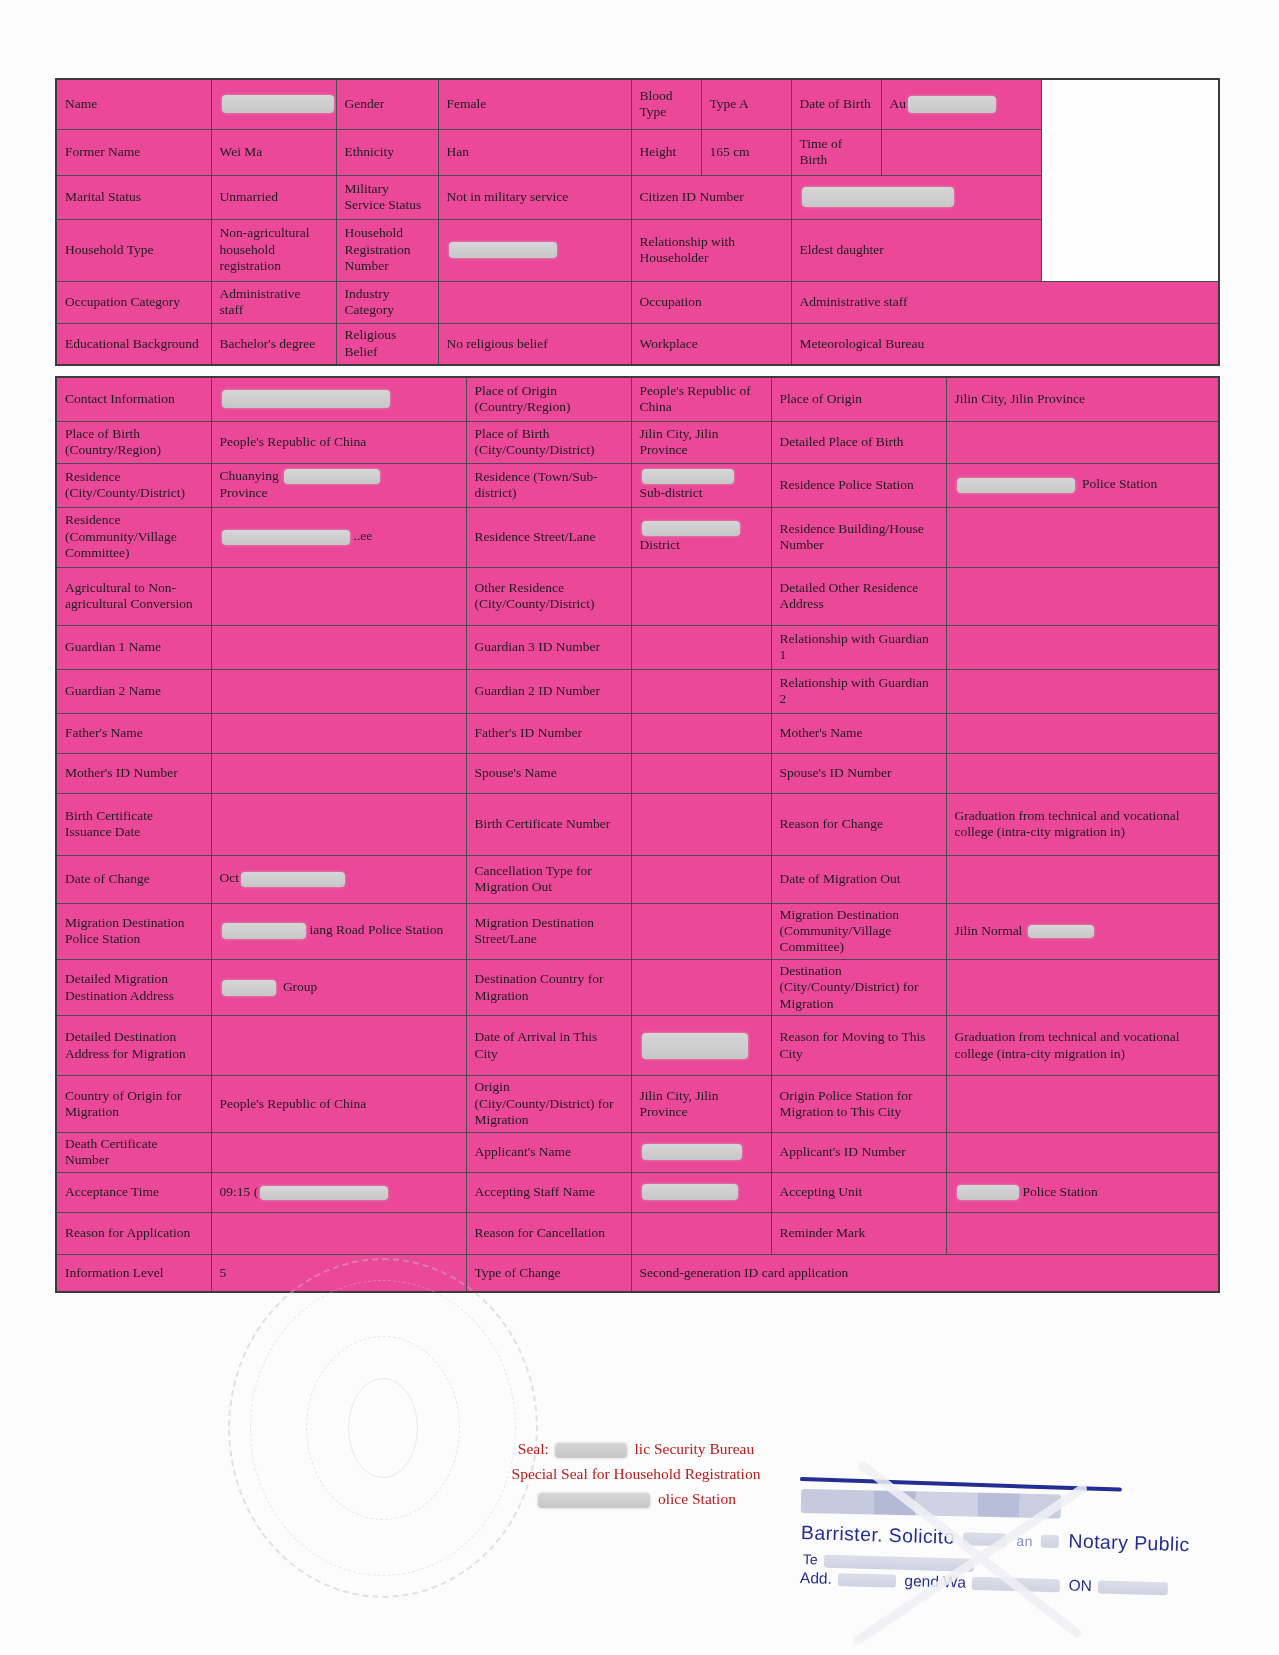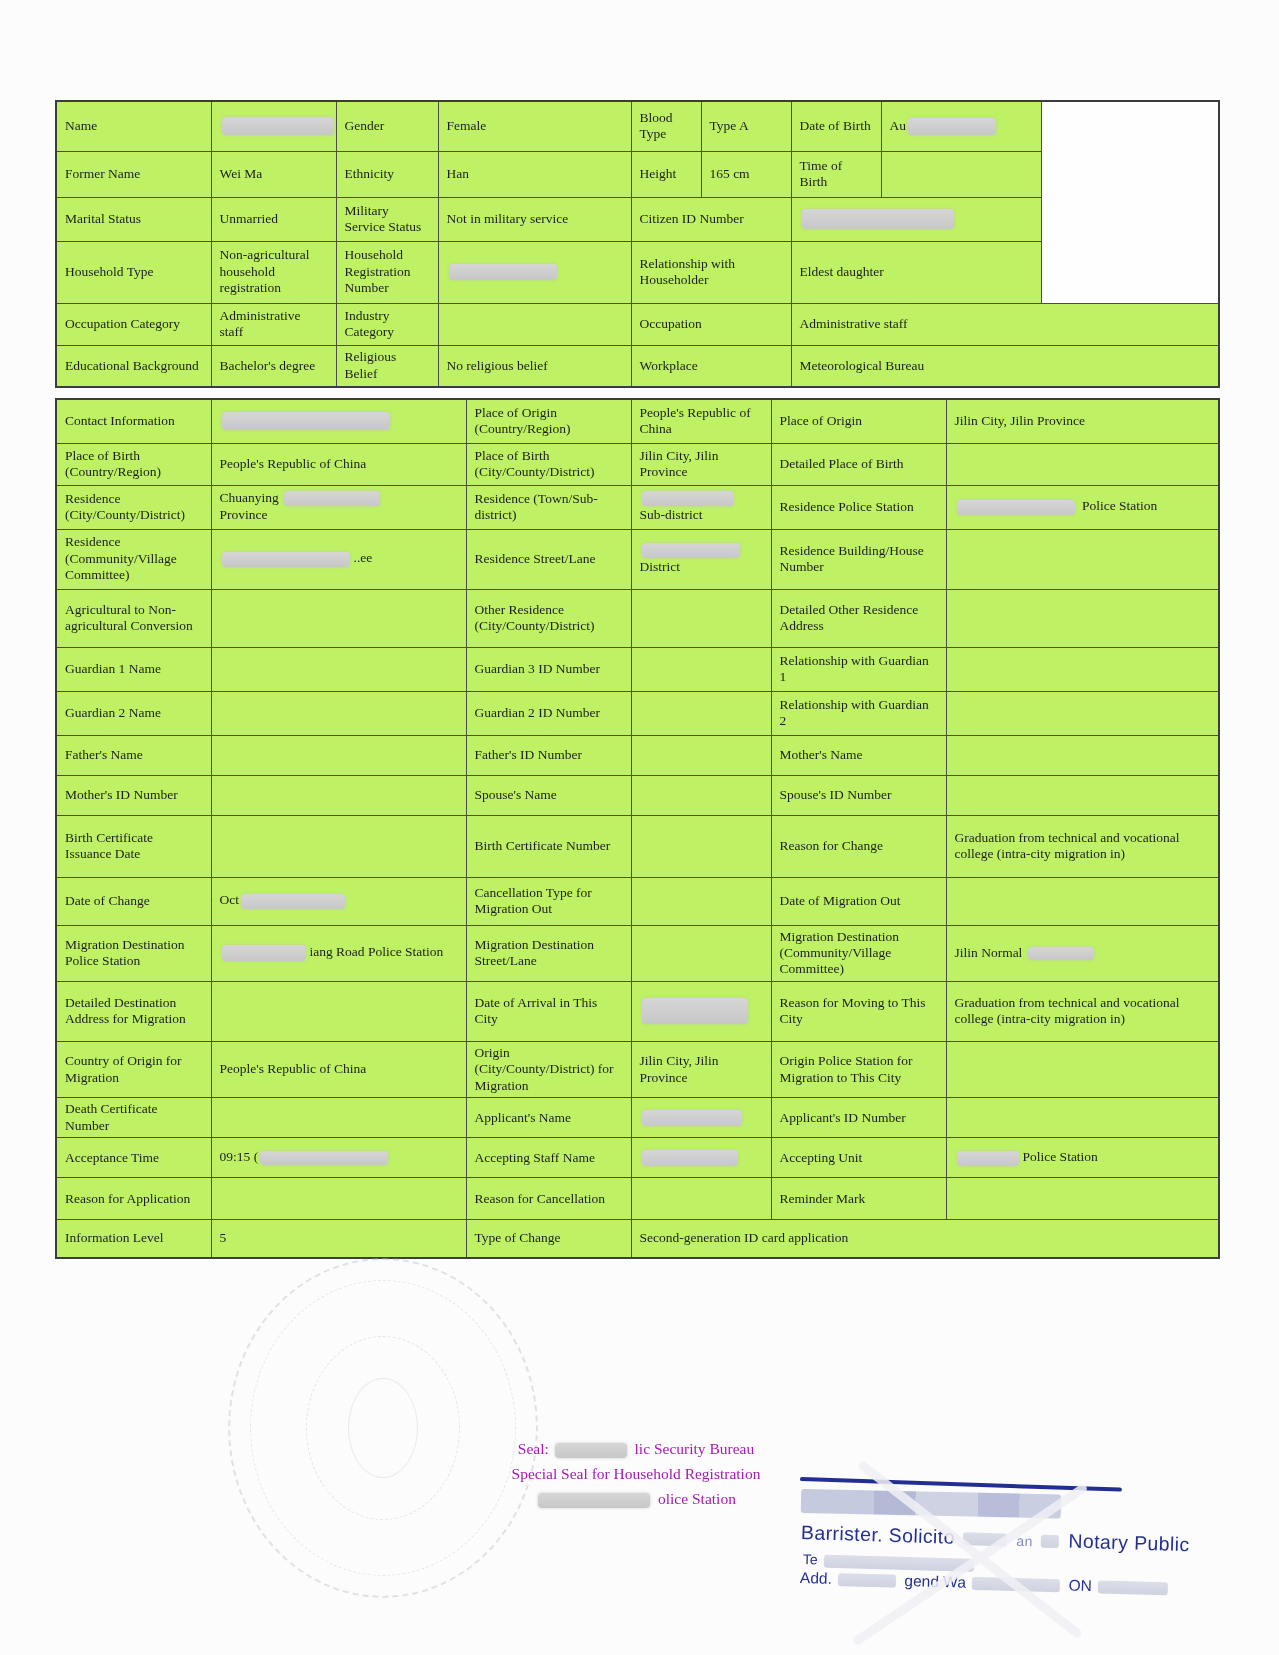--- a/index.html
+++ b/index.html
@@ -6,22 +6,21 @@
   body{
     width:1279px;height:1655px;position:relative;overflow:hidden;
     background:#fcfcfc;
     font-family:"Liberation Serif", serif;
   }
   .sheet{position:absolute;inset:0;}
   
   table.tbl{
     border-collapse:collapse;table-layout:fixed;width:1163px;
     position:absolute;left:55px;
-    background:#bef264;
-    margin-top:22px;
+    background:#ec4899;
   }
   table.tbl.top{top:78px;}
   table.tbl.main{top:376px;}
   .tbl td{
     border:1px solid #4c4c4c;
     padding:3px 8px;
     font-size:13.5px;line-height:1.22;color:#1d1d1d;
     vertical-align:middle;
     overflow:hidden;
   }
@@ -34,21 +33,21 @@
     border-radius:4px;margin:1px 4px 1px 2px;
     box-shadow:0 0 3px rgba(190,190,190,.8);
   }
   .redact.light{
     background:linear-gradient(180deg,#dcdee8,#cfd2e0);
     box-shadow:none;border-radius:3px;
   }
   
   .seal-text{
     position:absolute;left:436px;top:1436px;width:400px;
-    text-align:center;font-size:15.5px;color:#a21caf;line-height:1.62;
+    text-align:center;font-size:15.5px;color:#b91c1c;line-height:1.62;
   }
   .seal-text .redact{height:15px;}
   
   .notary-seal{position:absolute;left:228px;top:1258px;width:310px;height:340px;opacity:.45;pointer-events:none;}
   .notary-seal .ring{position:absolute;border-radius:50%;}
   .ring.r1{inset:0;border:2px dashed #c2c2c2;}
   .ring.r2{inset:22px;border:1px dashed #cacaca;}
   .ring.r3{inset:78px;border:1.5px dashed #c6c6c6;}
   .ring.r4{inset:120px;border:1px solid #d2d2d2;}
   
@@ -258,20 +257,28 @@
           <td class="val"></td>
         </tr>
         <tr style="height: 56px;">
           <td class="lab"><span>Migration Destination Police Station</span></td>
           <td class="val"><span class="redact" style="width: 84px; height: 16px;"></span><span>iang Road Police Station</span></td>
           <td class="lab"><span>Migration Destination Street/Lane</span></td>
           <td class="val"></td>
           <td class="lab"><span>Migration Destination (Community/Village Committee)</span></td>
           <td class="val"><span>Jilin Normal </span><span class="redact" style="width: 66px; height: 13px;"></span></td>
         </tr>
+        <tr style="height: 54px;">
+          <td class="lab"><span>Detailed Migration Destination Address</span></td>
+          <td class="val"><span class="redact" style="width: 54px; height: 16px;"></span><span> Group</span></td>
+          <td class="lab"><span>Destination Country for Migration</span></td>
+          <td class="val"></td>
+          <td class="lab"><span>Destination (City/County/District) for Migration</span></td>
+          <td class="val"></td>
+        </tr>
         <tr style="height: 60px;">
           <td class="lab"><span>Detailed Destination Address for Migration</span></td>
           <td class="val"></td>
           <td class="lab"><span>Date of Arrival in This City</span></td>
           <td class="val"><span class="redact" style="width: 106px; height: 26px;"></span></td>
           <td class="lab"><span>Reason for Moving to This City</span></td>
           <td class="val"><span>Graduation from technical and vocational college (intra-city migration in)</span></td>
         </tr>
         <tr style="height: 56px;">
           <td class="lab"><span>Country of Origin for Migration</span></td>

